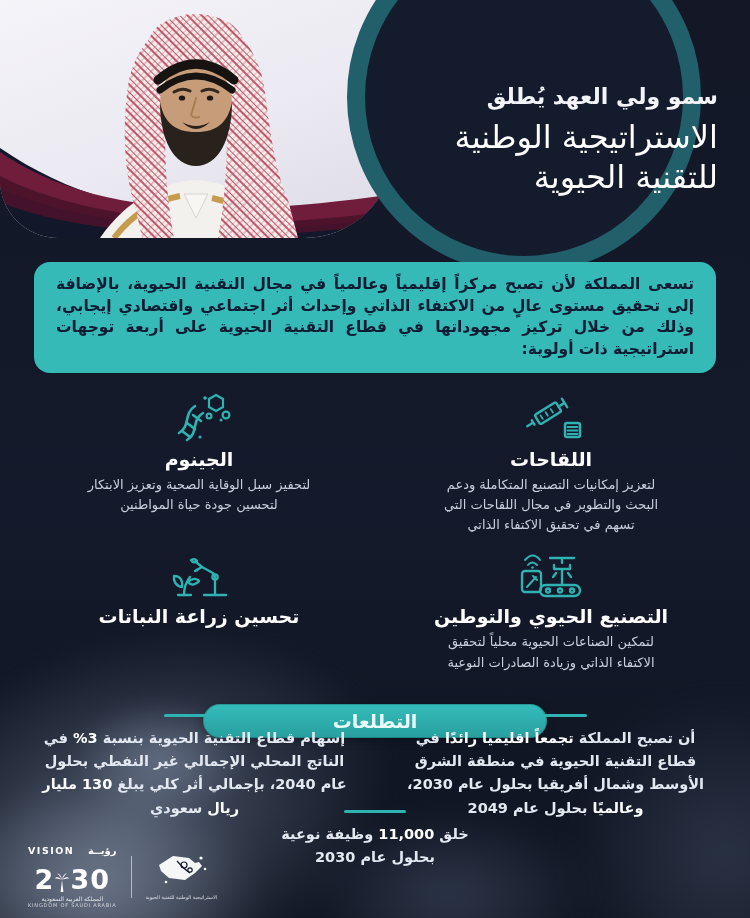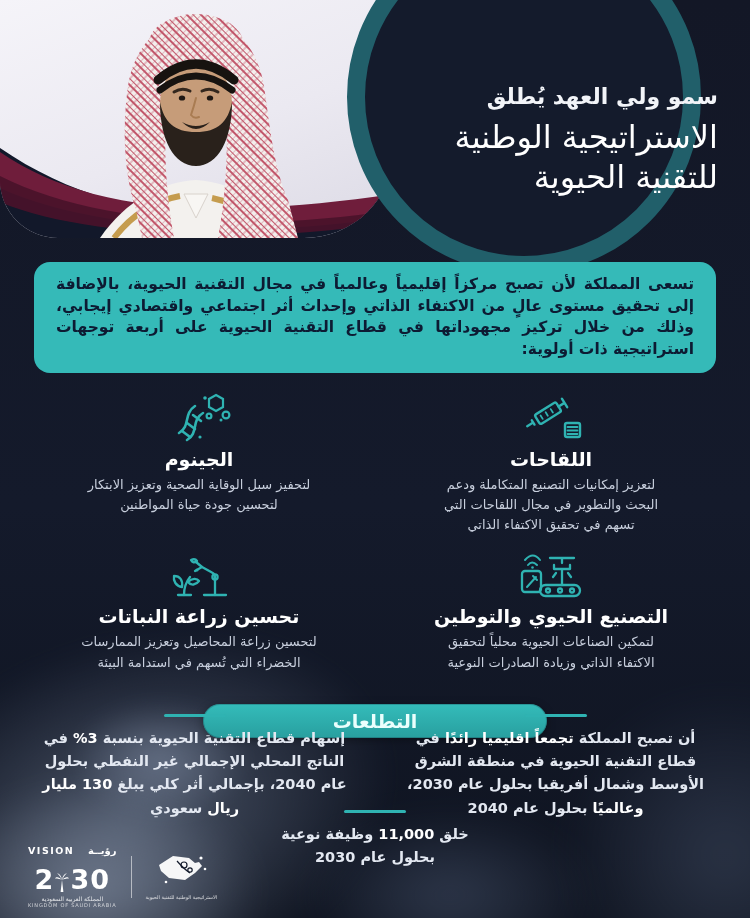--- a/index.html
+++ b/index.html
@@ -218,30 +218,29 @@
             <path d="M27,15 q4,-2 6,1 q-4,3 -6,-1 Z"></path>
             <path d="M20,50 C20,42 22,37 26,32"></path>
             <path d="M18,42 C12,41 9,36 10,31 C16,31 19,35 18,42 Z"></path>
             <path d="M24,37 C28,33 33,33 35,36 C32,40 27,41 24,37 Z"></path>
             <path d="M14,50 h13"></path>
           </g>
           <circle cx="33" cy="25" r="1.5" fill="#2fb3b2"></circle>
         </svg>
       </div>
       <div class="p-title" dir="rtl">تحسين زراعة النباتات</div>
-      <div class="p-desc" dir="rtl">لتحسين زراعة المحاصيل وتعزيز الممارسات الخضراء التي تُسهم في استدامة البيئة</div>
     </div>
   </div>
 
   <div class="cta" dir="rtl">التطلعات</div>
 
   <div class="aspirations">
     <div class="asp-item">
       <div class="dash"></div>
-      <p class="asp-text" dir="rtl"><span>أن تصبح المملكة </span><span class="seg-b">تجمعاً اقليميا رائدًا</span><span> في قطاع التقنية الحيوية في منطقة الشرق الأوسط وشمال أفريقيا بحلول عام 2030، </span><span class="seg-b">وعالميًا</span><span> بحلول عام 2040</span></p>
+      <p class="asp-text" dir="rtl"><span>أن تصبح المملكة </span><span class="seg-b">تجمعاً اقليميا رائدًا</span><span> في قطاع التقنية الحيوية في منطقة الشرق الأوسط وشمال أفريقيا بحلول عام 2030، </span><span class="seg-b">وعالميًا</span><span> بحلول عام 2049</span></p>
     </div>
     <div class="asp-item">
       <div class="dash"></div>
       <p class="asp-text" dir="rtl"><span>إسهام قطاع التقنية الحيوية بنسبة </span><span class="seg-b">3%</span><span> في الناتج المحلي الإجمالي غير النفطي بحلول عام 2040، بإجمالي أثر كلي يبلغ </span><span class="seg-b">130 مليار ريال</span><span> سعودي</span></p>
     </div>
   </div>
 
   <div class="jobs">
     <div class="dash"></div>
     <p class="asp-text" dir="rtl"><span>خلق </span><span class="seg-b">11,000</span><span> وظيفة نوعية</span></p>

